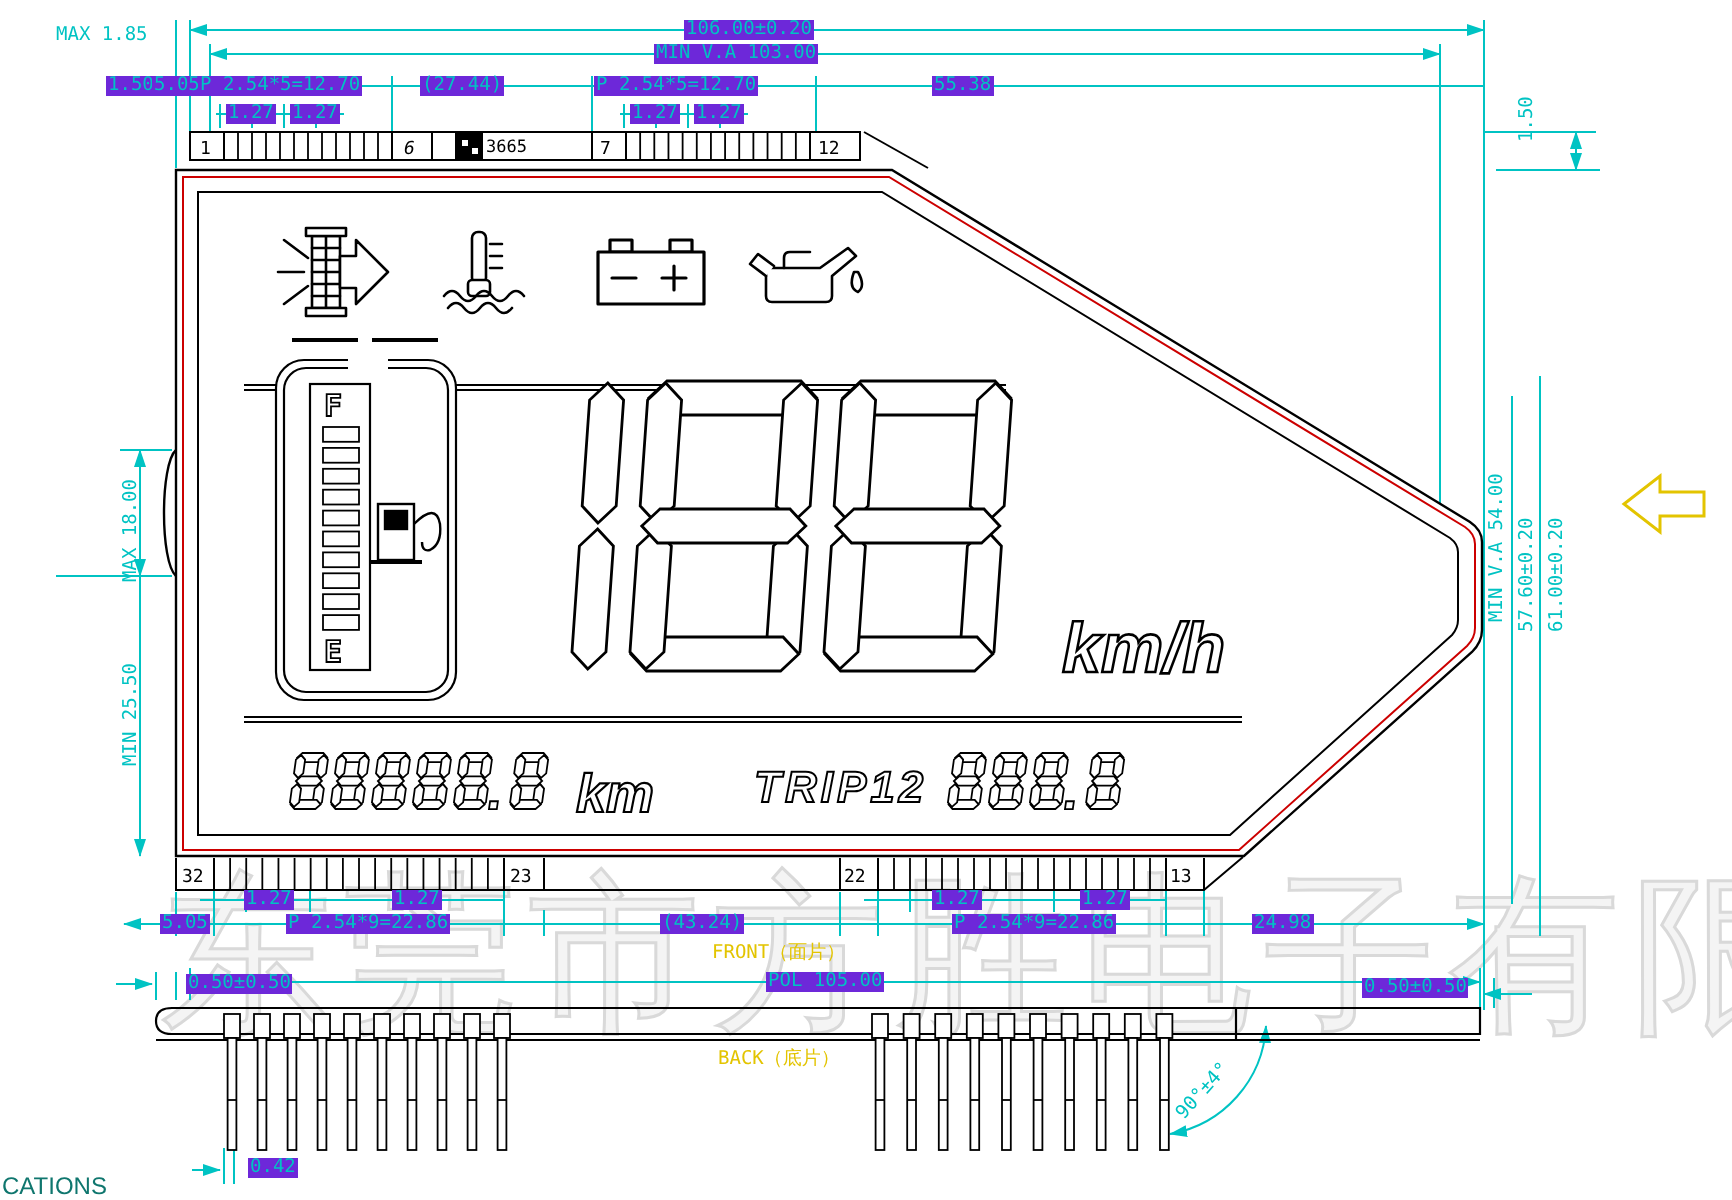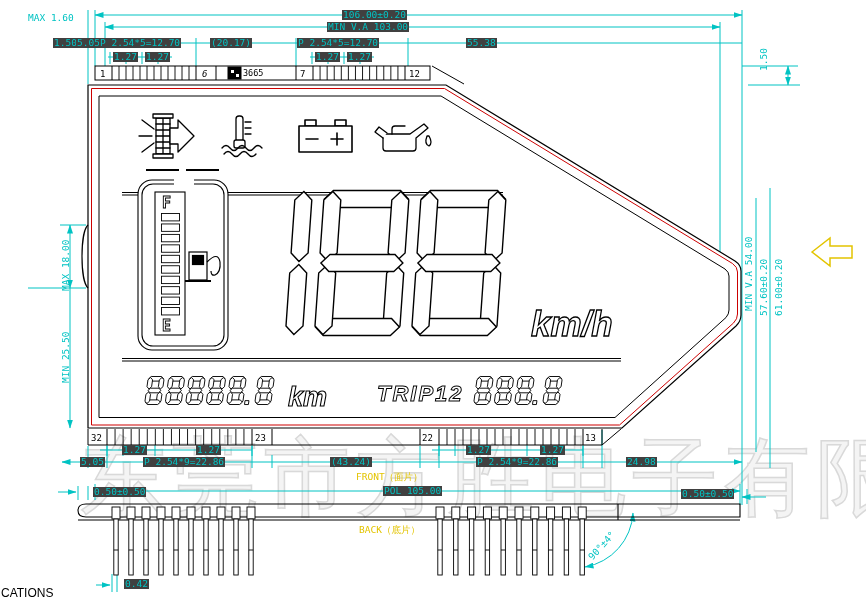--- a/index.html
+++ b/index.html
@@ -3,26 +3,26 @@
 <meta charset="utf-8">
 <style>
   html,body{margin:0;padding:0;background:#fff;}
   #stage{position:relative;width:866px;height:600px;overflow:hidden;background:#fff;
          font-family:"DejaVu Sans Mono",monospace;}
   #wm{position:absolute;left:80px;top:420px;z-index:1;white-space:nowrap;
       font-family:"DejaVu Sans",sans-serif;font-size:86px;letter-spacing:6px;
       color:#f4f4f4;-webkit-text-stroke:1.5px #d9d9d9;}
   svg{position:absolute;left:0;top:0;z-index:2;}
   .d{position:absolute;z-index:3;font:9.5px "DejaVu Sans Mono",monospace;color:#00c3c3;
-     background:#404040;line-height:1;padding:0 1px;white-space:nowrap;}
+     background:#6d28d9;line-height:1;padding:0 1px;white-space:nowrap;}
   .nobg{background:transparent;}
   .v{transform:rotate(-90deg);transform-origin:0 0;background:transparent;}
   .va{transform:rotate(-48deg);transform-origin:0 0;background:transparent;}
   .y{color:#e3c400;background:transparent;font-weight:normal;}
-  .blk{color:#000000;background:transparent;font:12px "Liberation Sans",sans-serif;}
+  .blk{color:#0f766e;background:transparent;font:12px "Liberation Sans",sans-serif;}
   .segtxt{font-family:"DejaVu Sans Mono",monospace;font-weight:bold;}
 </style>
 </head>
 <body>
 
 <div id="stage">
 
   <div id="wm">东莞市方胜电子有限公</div>
 
   <svg id="dwg" width="866" height="600" viewBox="0 0 866 600">
@@ -408,27 +408,27 @@
       <text x="91" y="441">32</text>
       <text x="255" y="441">23</text>
       <text x="422" y="441">22</text>
       <text x="585" y="441">13</text>
       <text x="243" y="76" font-size="8.5">3665</text>
     </g>
 
     <polygon points="812,252 830,238 830,246 852,246 852,258 830,258 830,266" fill="#fff" stroke="#e3c400" stroke-width="1.5"></polygon>
   </svg>
 
-  <span class="d nobg" style="left:27px;top:13px">MAX  1.60</span>
+  <span class="d nobg" style="left:27px;top:13px">MAX  1.85</span>
   <span class="d" style="left:342px;top:10px">106.00±0.20</span>
   <span class="d" style="left:327px;top:22px">MIN  V.A  103.00</span>
   <span class="d" style="left:53px;top:38px">1.50</span>
   <span class="d" style="left:76px;top:38px">5.05</span>
   <span class="d" style="left:99px;top:38px">P  2.54*5=12.70</span>
-  <span class="d" style="left:210px;top:38px">(20.17)</span>
+  <span class="d" style="left:210px;top:38px">(27.44)</span>
   <span class="d" style="left:297px;top:38px">P  2.54*5=12.70</span>
   <span class="d" style="left:466px;top:38px">55.38</span>
   <span class="d" style="left:113px;top:52px">1.27</span>
   <span class="d" style="left:145px;top:52px">1.27</span>
   <span class="d" style="left:315px;top:52px">1.27</span>
   <span class="d" style="left:347px;top:52px">1.27</span>
   <span class="d v" style="left:759px;top:72px">1.50</span>
   <span class="d v" style="left:744px;top:312px">MIN  V.A  54.00</span>
   <span class="d v" style="left:759px;top:317px">57.60±0.20</span>
   <span class="d v" style="left:774px;top:317px">61.00±0.20</span>

